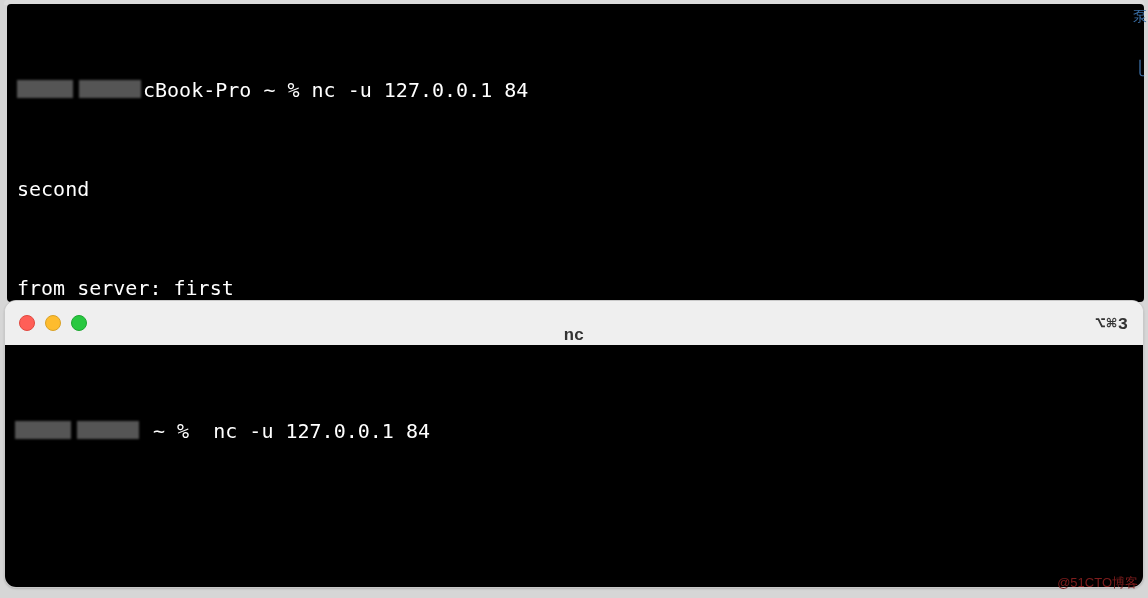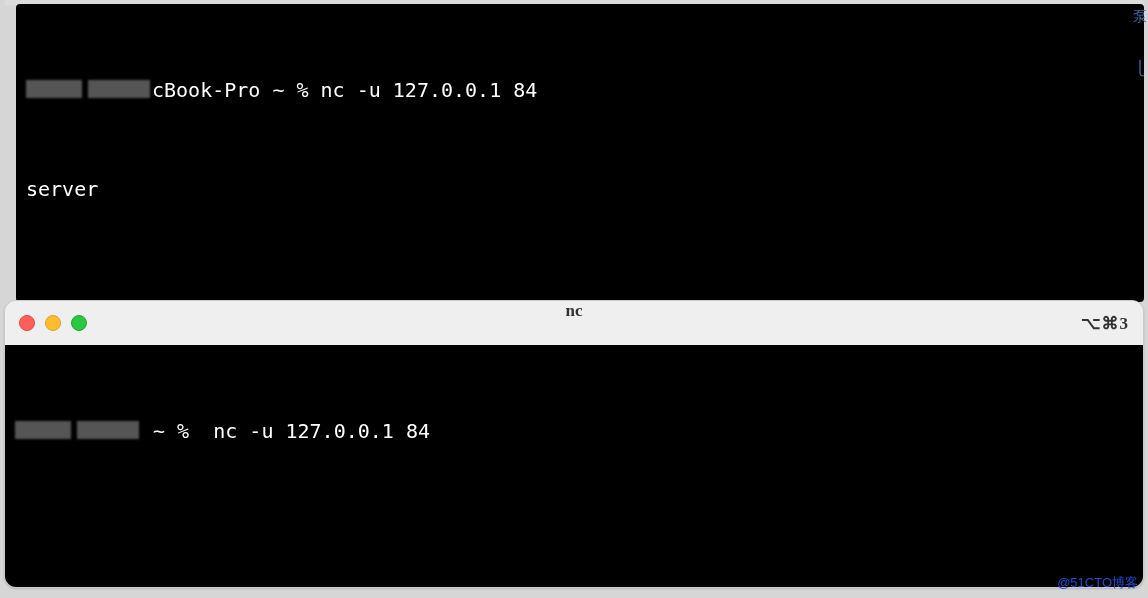--- a/index.html
+++ b/index.html
@@ -1,50 +1,51 @@
 <!DOCTYPE html>
 <html><head>
 <meta charset="utf-8">
 <style>
   html,body{margin:0;padding:0;width:1148px;height:598px;background:#d6d6d6;font-family:Menlo,Monaco,Consolas,monospace;overflow:hidden}
   .viewport{width:1148px;height:598px;position:relative;background:#d6d6d6}
   .term-area{background:#000;color:#fff;font-size:20px;line-height:33px;padding:4px 10px;white-space:pre;position:relative}
-  .top-pane{position:absolute;left:16px;right:4px;top:4px;height:290px;border-radius:4px;overflow:hidden}
+  .top-pane{position:absolute;left:7px;right:4px;top:4px;height:290px;border-radius:4px;overflow:hidden}
   .bottom-window{position:absolute;left:4px;right:4px;top:300px;height:286px;overflow:hidden;border-radius:12px;background:#efefef;border:1px solid #c9c9c9;box-shadow:0 1px 2px rgba(0,0,0,.15)}
-  .titlebar{height:44px;display:flex;align-items:flex-start;position:relative;background:#efefef;border-bottom:1px solid #d0d0d0;font-family:Liberation Serif, serif}
+  .titlebar{height:44px;display:flex;align-items:flex-end;position:relative;background:#efefef;border-bottom:1px solid #d0d0d0;font-family:Liberation Mono, monospace}
   .traffic{display:flex;gap:10px;position:absolute;left:14px;top:50%;transform:translateY(-50%)}
   .traffic span{width:14px;height:14px;border-radius:50%;display:inline-block}
   .tl-close{background:#ff5f57;border:1px solid #e1483f}
   .tl-min{background:#febc2e;border:1px solid #d9a126}
   .tl-max{background:#28c840;border:1px solid #1da731}
   .titlebar .title{flex:1;text-align:center;font-size:17px;font-weight:600;color:#333}
   .tab-indicator{position:absolute;right:14px;top:50%;transform:translateY(-50%);font-size:17px;font-weight:600;color:#333;letter-spacing:1px}
   .bottom-term{position:absolute;left:0;right:0;top:44px;bottom:0}
   .redact{display:inline-block;height:18px;background:#555;vertical-align:middle;filter:blur(1.2px);margin-right:2px;position:relative;top:-2px}
   .redact.r1{width:56px}
   .redact.r2{width:62px;margin-left:4px}
   .top-strip{position:absolute;left:4px;right:4px;top:0;height:5px;background:#dcdcdc;border-radius:4px 4px 0 0}
   .right-slice{position:absolute;right:0;top:8px;width:16px;height:150px;display:flex;flex-direction:column;justify-content:flex-start;align-items:center;gap:34px;color:#3a6ea5;font-family:-apple-system,Helvetica,Arial,sans-serif;font-size:14px}
-  .watermark{position:absolute;right:10px;bottom:6px;font-size:13px;color:#1d4ed8;font-family:-apple-system,Helvetica,Arial,sans-serif}
+  .watermark{position:absolute;right:10px;bottom:6px;font-size:13px;color:#7f1d1d;font-family:-apple-system,Helvetica,Arial,sans-serif}
   .prompt-line{display:flex;align-items:center}
   .prompt-text{white-space:pre}
 </style>
 </head>
 <body>
 <div class="viewport">
 
 <div class="top-strip"></div>
 <div class="term-area top-pane">
   <div class="prompt-line">
     <span class="redact r1"></span>
     <span class="redact r2"></span>
     <span class="prompt-text">cBook-Pro</span>
     <span class="prompt-text"> ~ % nc -u 127.0.0.1 84</span>
   </div>
-  <div>server</div>
+  <div>second</div>
+  <div>from server: first</div>
   
   
   
 </div>
 
 <div class="bottom-window">
   <div class="titlebar">
     <div class="traffic">
       <span class="tl-close"></span>
       <span class="tl-min"></span>

